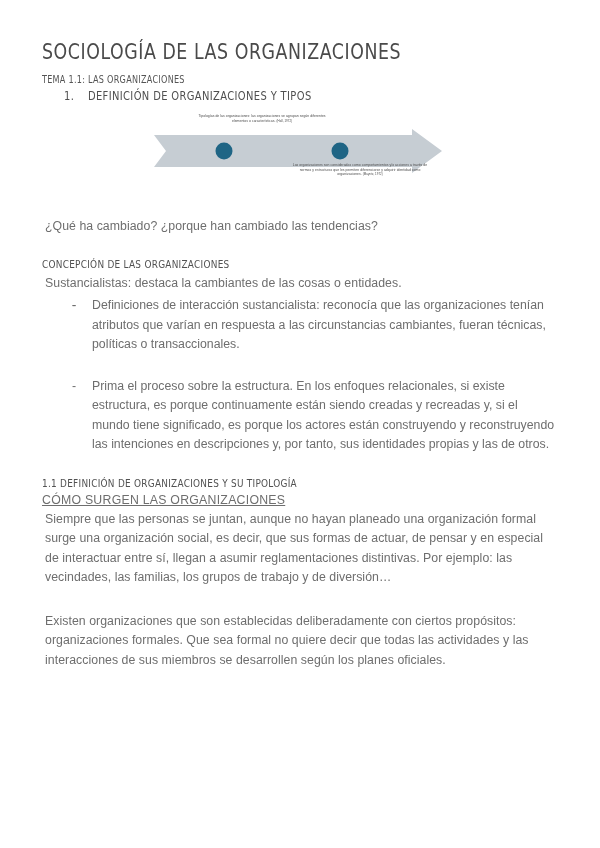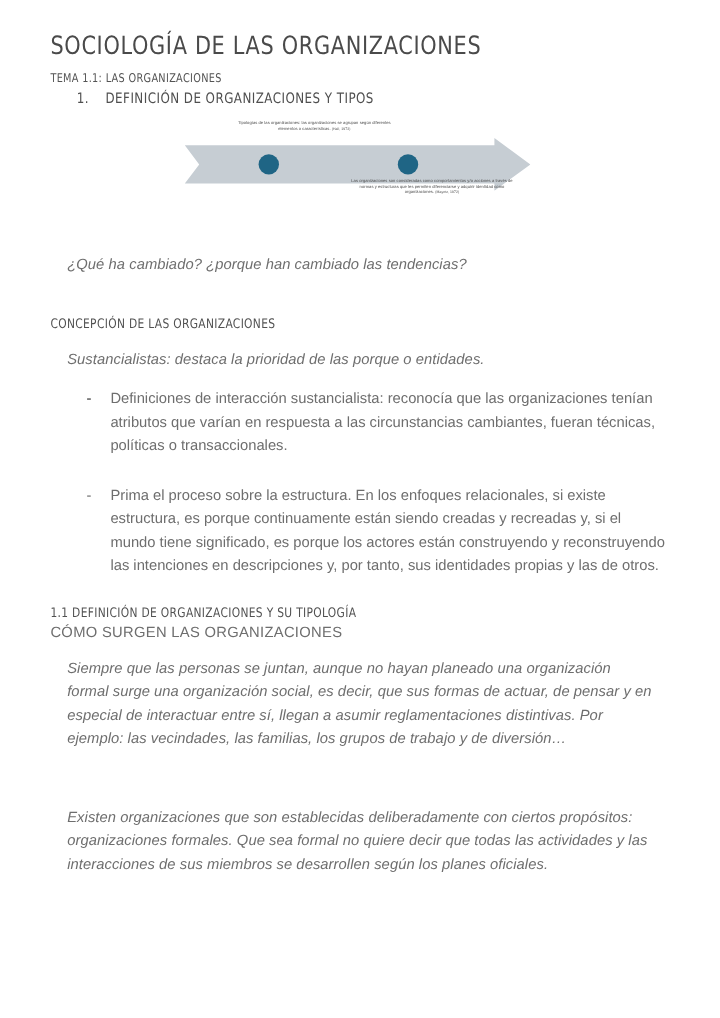--- a/index.html
+++ b/index.html
@@ -14,21 +14,21 @@
     font-family: "Liberation Sans", sans-serif;
     color: #5a5a5a;
     overflow: hidden;
     position: relative;
   }
 
   .page {
     width: 600px;
     height: 848px;
     box-sizing: border-box;
-    padding: 20px 42px 0 42px;
+    padding: 34px 42px 0 42px;
     background: #ffffff;
     position: relative;
   }
 
   
   .doc-title {
     font-family: "DejaVu Sans Condensed", "Liberation Sans Narrow", "Liberation Sans", sans-serif;
     font-size: 21px;
     letter-spacing: 0.6px;
     color: #4a4a4a;
@@ -70,31 +70,31 @@
     margin: 0 0 3px 0;
     transform: scaleX(0.9);
     transform-origin: left center;
     white-space: nowrap;
   }
   .plain-head {
     font-size: 12.3px;
     color: #6e6e6e;
     letter-spacing: 0.25px;
     margin: 0 0 1px 0;
+    text-decoration: underline;
   }
 
   
   p.body {
     font-size: 12.3px;
     line-height: 19.5px;
     color: #6e6e6e;
-    margin: 14px;
+    margin: 3px;
     letter-spacing: 0.05px;
     text-align: left;
-    font-style: italic;
   }
   .gap-md { height: 18px; }
   .gap-lg { height: 22px; }
 
   ul.dashlist {
     list-style: none;
     margin: 0;
     padding: 0;
   }
   ul.dashlist > li {
@@ -175,21 +175,21 @@
       <span class="src">(Mayntz, 1972)</span>
     </div>
   </div>
 
   <p class="body">¿Qué ha cambiado? ¿porque han cambiado las tendencias?</p>
 
   <div class="gap-md"></div>
 
   <div class="section-head">CONCEPCIÓN DE LAS ORGANIZACIONES</div>
 
-  <p class="body">Sustancialistas: destaca la prioridad de las porque o entidades.</p>
+  <p class="body">Sustancialistas: destaca la cambiantes de las cosas o entidades.</p>
 
   <ul class="dashlist">
     <li><span class="dash">-</span></li>
     <li><span class="dash">-</span><span>Definiciones de interacción sustancialista: reconocía que las organizaciones tenían atributos que varían en respuesta a las circunstancias cambiantes, fueran técnicas, políticas o transaccionales.</span></li>
   </ul>
 
   <div class="gap-lg"></div>
 
 
   <ul class="dashlist">

